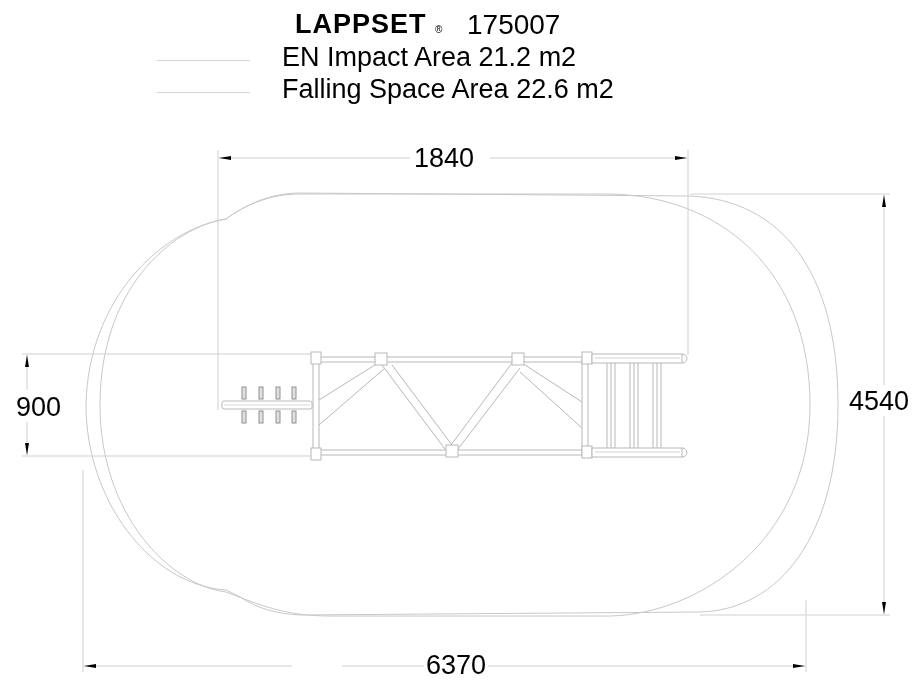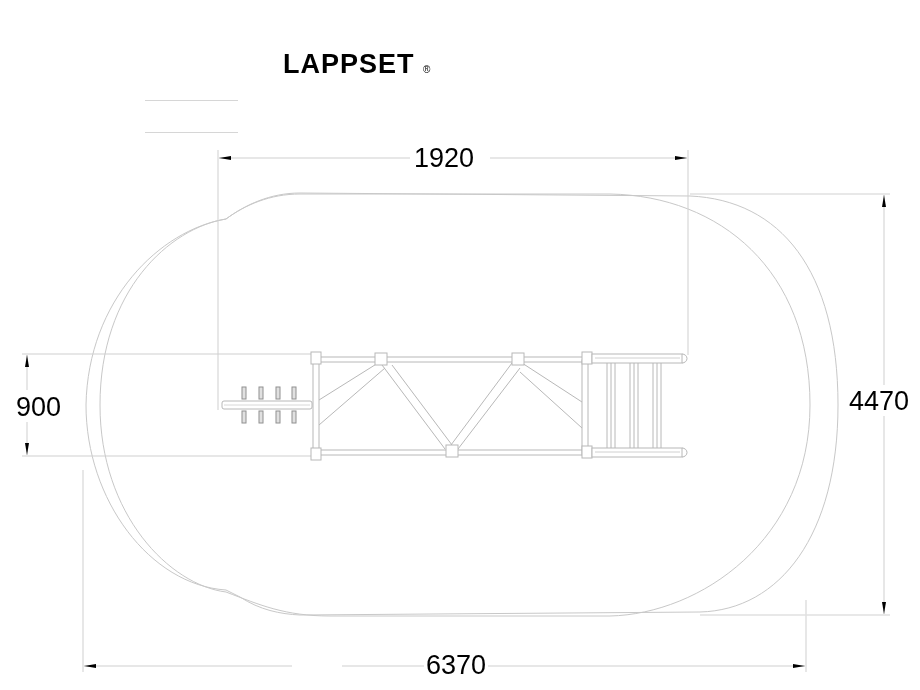--- a/index.html
+++ b/index.html
@@ -1,39 +1,42 @@
 <!DOCTYPE html>
 <html><head>
   <meta charset="utf-8">
   <style>
     html, body { margin: 0; padding: 0; background: #ffffff; }
     body { width: 920px; height: 690px; position: relative; overflow: hidden; font-family: "Liberation Sans", sans-serif; }
-    .header { position: absolute; left: 0; top: 0; width: 852px; height: 110px; margin-top: 40px; }
+    .header { position: absolute; left: 12px; top: 0; width: 852px; height: 110px; }
     .brand { position: absolute; left: 283px; top: 9px; font-family: "Liberation Sans", sans-serif; font-weight: bold; font-size: 27px; letter-spacing: 1px; color: #000; line-height: 30px; }
     .brand-reg { position: absolute; left: 423px; top: 25px; font-size: 10px; color: #000; line-height: 10px; }
     .product-code { position: absolute; left: 455px; top: 10px; font-size: 28px; color: #000; line-height: 30px; }
     .legend-line { position: absolute; left: 145px; width: 93px; height: 0; border-top: 1.5px solid #d6d6d6; }
     .legend-text { position: absolute; left: 270px; font-size: 27px; color: #000; line-height: 30px; white-space: nowrap; }
     .legend-1-line { top: 60px; }
     .legend-2-line { top: 92px; }
     .legend-1-text { top: 42px; }
     .legend-2-text { top: 74px; }
     svg.drawing { position: absolute; left: 0; top: 0; }
     .dim-label { position: absolute; font-size: 27px; color: #000; line-height: 30px; background: #fff; padding: 0 4px; }
   </style>
 </head>
 <body>
 
 <div class="header">
   <span class="brand">LAPPSET</span>
   <span class="brand-reg">®</span>
+  <span class="product-code">175007</span>
 
   <div class="legend-line legend-1-line"></div>
+  <span class="legend-text legend-1-text">EN Impact Area 21.2 m2</span>
 
   <div class="legend-line legend-2-line"></div>
+  <span class="legend-text legend-2-text">Falling Space Area 22.6 m2</span>
 </div>
 
 <svg class="drawing" width="920" height="690" viewBox="0 0 920 690">
   <defs>
     <marker id="arrowEnd" markerWidth="12" markerHeight="6" refX="12" refY="3" orient="auto" markerUnits="userSpaceOnUse">
       <path d="M0,1 L12,3 L0,5 Z" fill="#000"></path>
     </marker>
     <marker id="arrowStart" markerWidth="12" markerHeight="6" refX="0" refY="3" orient="auto" markerUnits="userSpaceOnUse">
       <path d="M12,1 L0,3 L12,5 Z" fill="#000"></path>
     </marker>
@@ -129,16 +132,16 @@
       <line x1="615" y1="363" x2="615" y2="448"></line>
     <line x1="630" y1="363" x2="630" y2="448"></line>
       <line x1="634" y1="363" x2="634" y2="448"></line>
       <line x1="638" y1="363" x2="638" y2="448"></line>
     <line x1="653" y1="363" x2="653" y2="448"></line>
       <line x1="657" y1="363" x2="657" y2="448"></line>
       <line x1="661" y1="363" x2="661" y2="448"></line>
   </g>
 </svg>
 
-<span class="dim-label" style="left:410px; top:143px;">1920</span>
+<span class="dim-label" style="left:410px; top:143px;">1840</span>
 <span class="dim-label" style="left:424px; top:650px; padding:0 2px;">6370</span>
-<span class="dim-label" style="left:849px; top:386px; padding:0;">4470</span>
+<span class="dim-label" style="left:849px; top:386px; padding:0;">4540</span>
 <span class="dim-label" style="left:0px; top:392px; padding:0 2px 0 16px;">900</span>
 
 </body></html>

